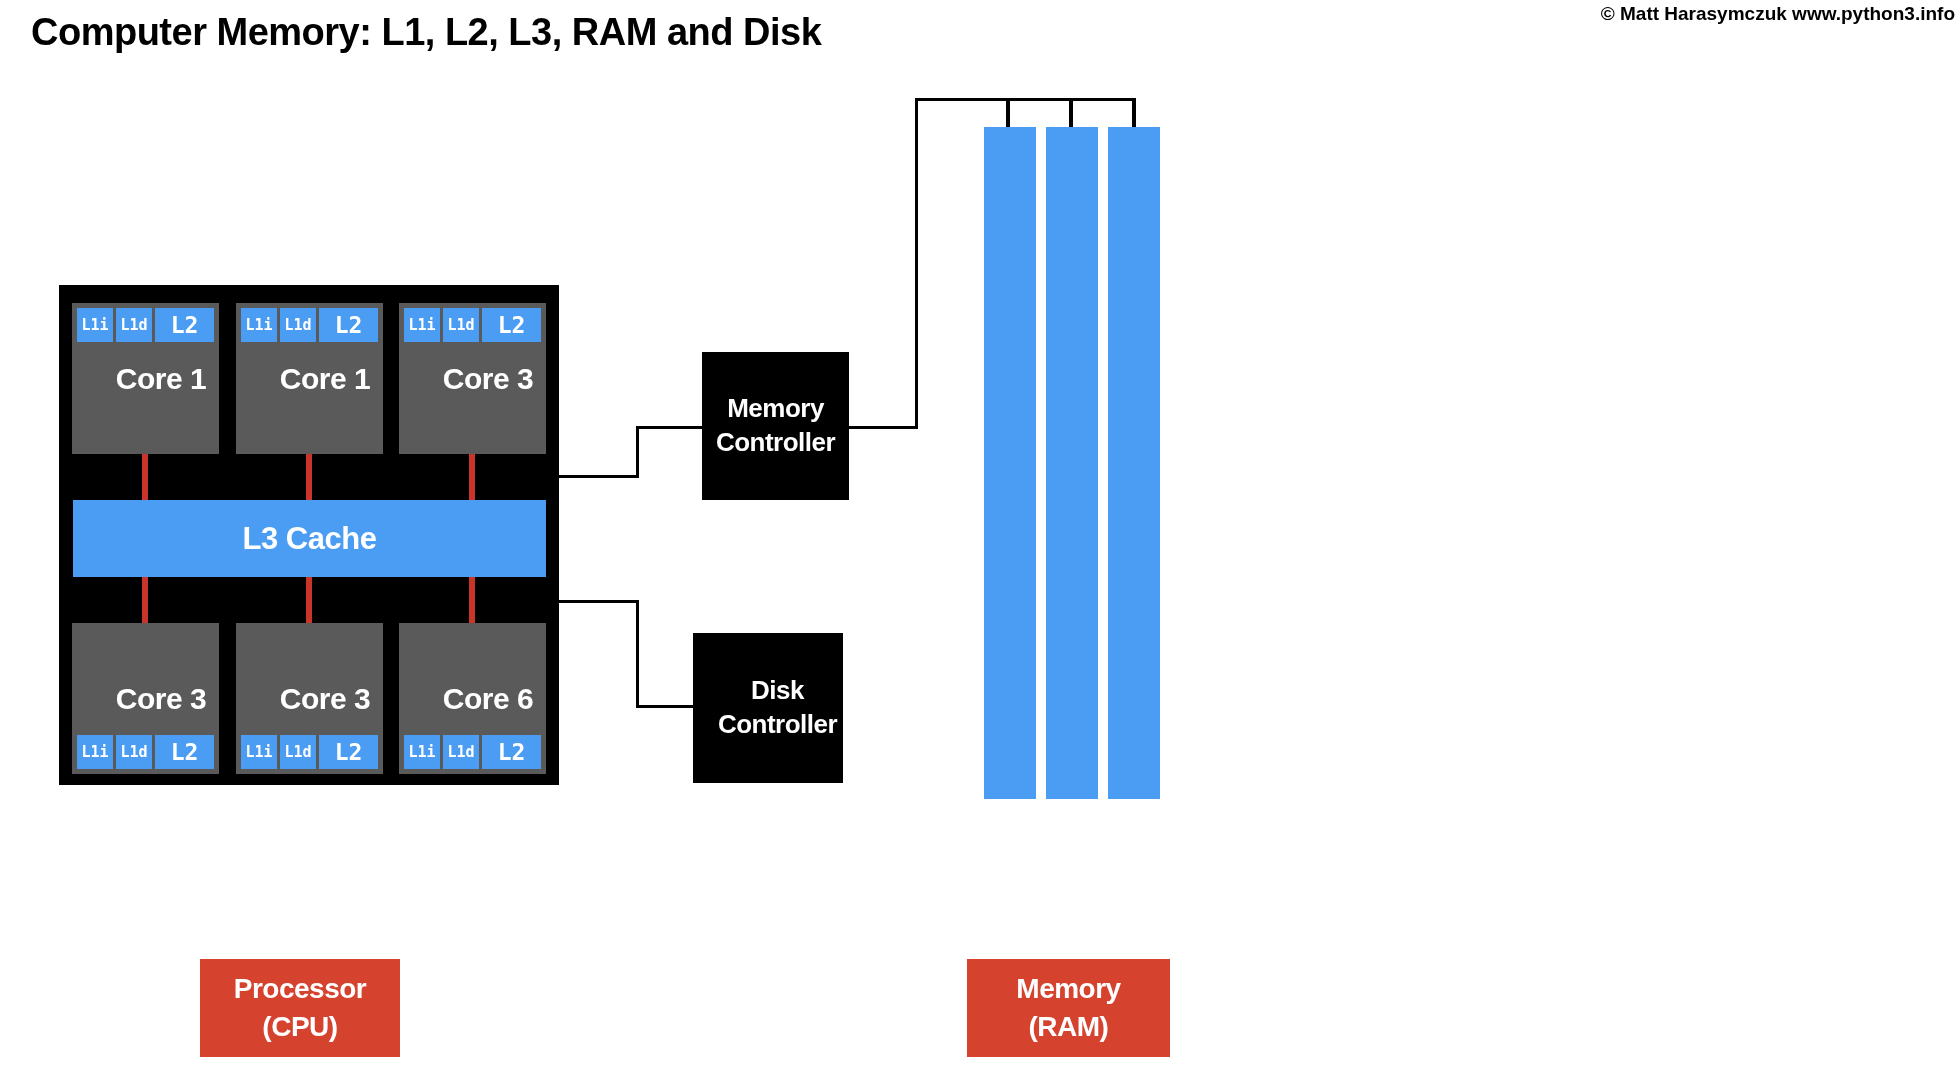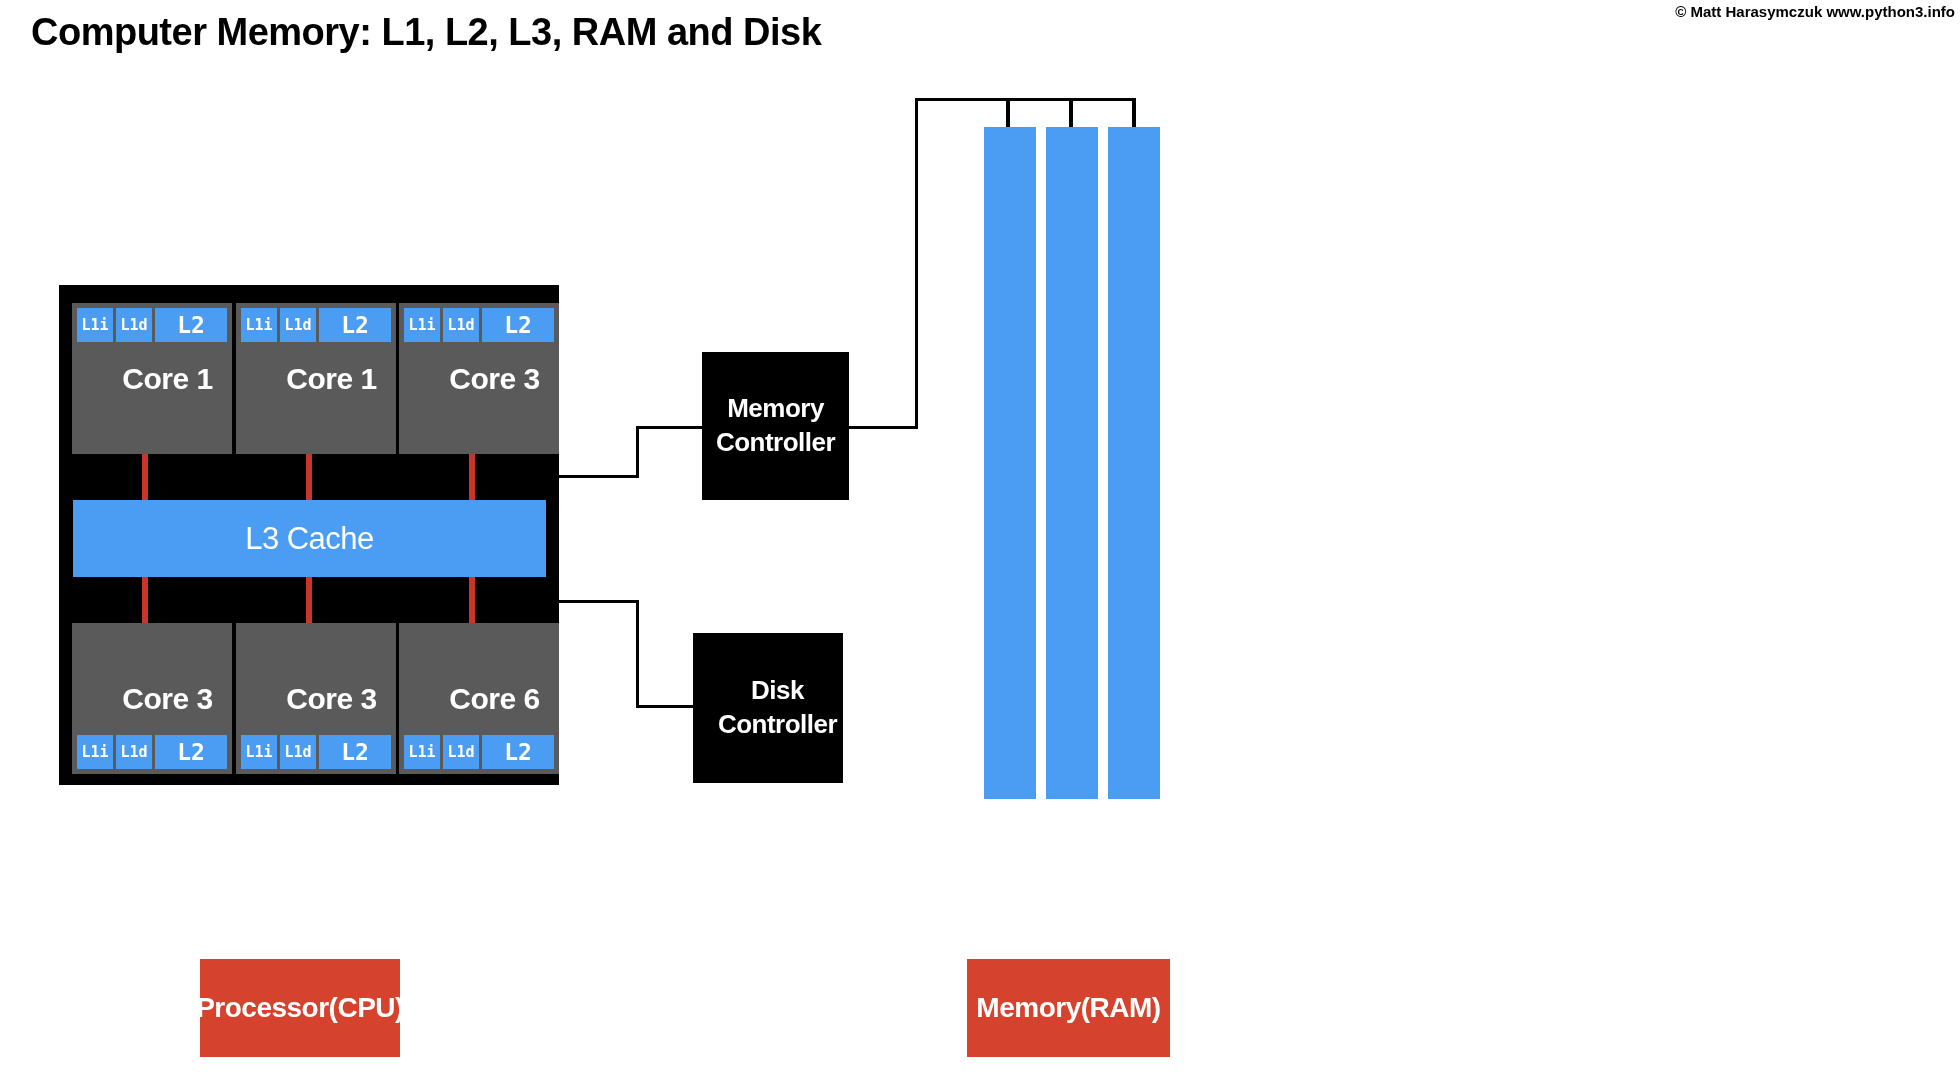--- a/index.html
+++ b/index.html
@@ -10,45 +10,45 @@
   html,body{margin:0;padding:0;background:var(--bg);}
   .stage{
     position:relative;width:1960px;height:1080px;background:var(--bg);
     font-family:"Liberation Sans",sans-serif;overflow:hidden;
   }
   .title{
     position:absolute;left:31px;top:11px;font-size:38px;font-weight:bold;
     color:#000;letter-spacing:-0.5px;white-space:nowrap;
   }
   .copyright{
-    position:absolute;right:5px;top:3px;font-size:15px;font-weight:bold;
+    position:absolute;right:5px;top:3px;font-size:19px;font-weight:bold;
     color:#000;white-space:nowrap;
   }
 
   
   .cpu{position:absolute;left:59px;top:285px;width:500px;height:500px;background:var(--black);}
-  .core{position:absolute;width:160px;height:151px;background:var(--gray);}
+  .core{position:absolute;width:147px;height:151px;background:var(--gray);}
   .core.c0{left:13px;top:18px}.core.c1{left:177px;top:18px}.core.c2{left:340px;top:18px}
   .core.c3{left:13px;top:338px}.core.c4{left:177px;top:338px}.core.c5{left:340px;top:338px}
   .core-label{
     position:absolute;inset:0;display:flex;align-items:center;justify-content:center;
     color:#fff;font-weight:bold;font-size:30px;letter-spacing:-0.5px;padding-left:31px;
   }
   .cache-row{position:absolute;left:5px;right:5px;height:34px;display:flex;gap:3px;}
   .core.toprow .cache-row{top:5px;}
   .core.bottomrow .cache-row{bottom:5px;}
   .cache{
     background:var(--blue);color:#fff;display:flex;align-items:center;justify-content:center;
     font-family:"DejaVu Sans Mono",monospace;font-weight:bold;
   }
   .cache.l1{width:36px;font-size:15px;}
   .cache.l2{flex:1;font-size:23px;}
   .l3{
     position:absolute;left:14px;top:215px;width:473px;height:77px;background:var(--blue);
-    display:flex;align-items:center;justify-content:center;color:#fff;font-weight:normal;
+    display:flex;align-items:center;justify-content:center;color:#fff;font-weight:bold;
     font-size:31px;letter-spacing:-0.5px;
   }
   .redbus{position:absolute;width:6px;height:46px;background:var(--red-line);}
   .redbus.x0{left:83px}.redbus.x1{left:247px}.redbus.x2{left:410px}
   .redbus.topset{top:169px}.redbus.bottomset{top:292px}
 
   
   .controller{
     position:absolute;background:var(--black);color:#fff;font-weight:bold;font-size:26px;
     line-height:1.3;display:flex;flex-direction:column;align-items:center;justify-content:center;
@@ -60,21 +60,21 @@
   
   .stick{position:absolute;top:127px;width:52px;height:672px;background:var(--blue);}
   .stick.s0{left:984px}.stick.s1{left:1046px}.stick.s2{left:1108px}
 
   
   .wire{position:absolute;background:#000;}
 
   
   .plate{
     position:absolute;top:959px;height:98px;background:var(--red-box);color:#fff;
-    font-weight:bold;font-size:28px;line-height:1.35;display:flex;flex-direction:row;
+    font-weight:bold;font-size:28px;line-height:1.35;display:flex;flex-direction:column;
     align-items:center;justify-content:center;text-align:center;letter-spacing:-0.5px;
   }
   .plate.cpuplate{left:200px;width:200px;}
   .plate.ramplate{left:967px;width:203px;}
 </style>
 </head>
 <body>
 
 <div class="stage">
 

